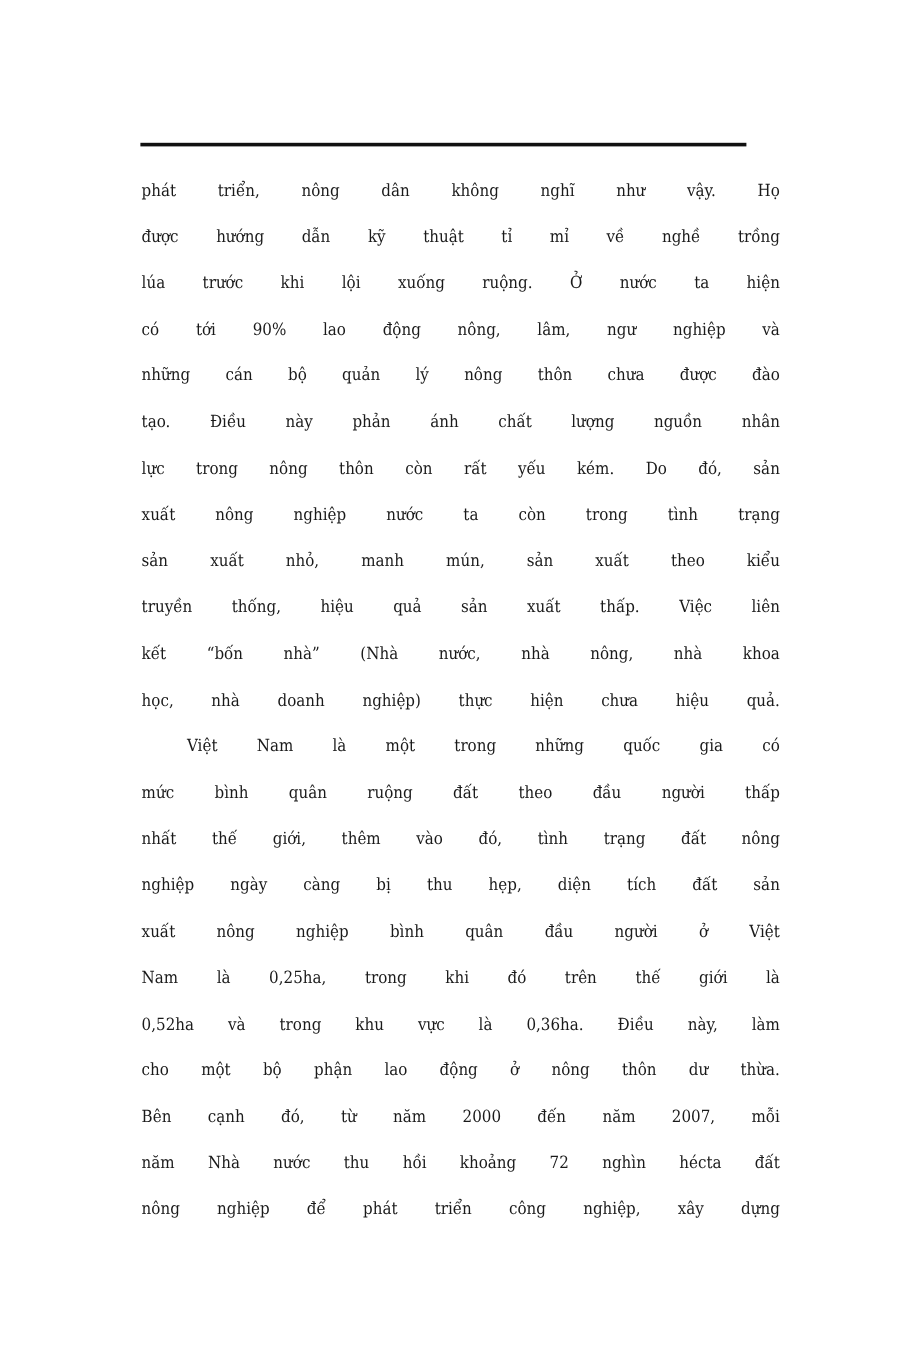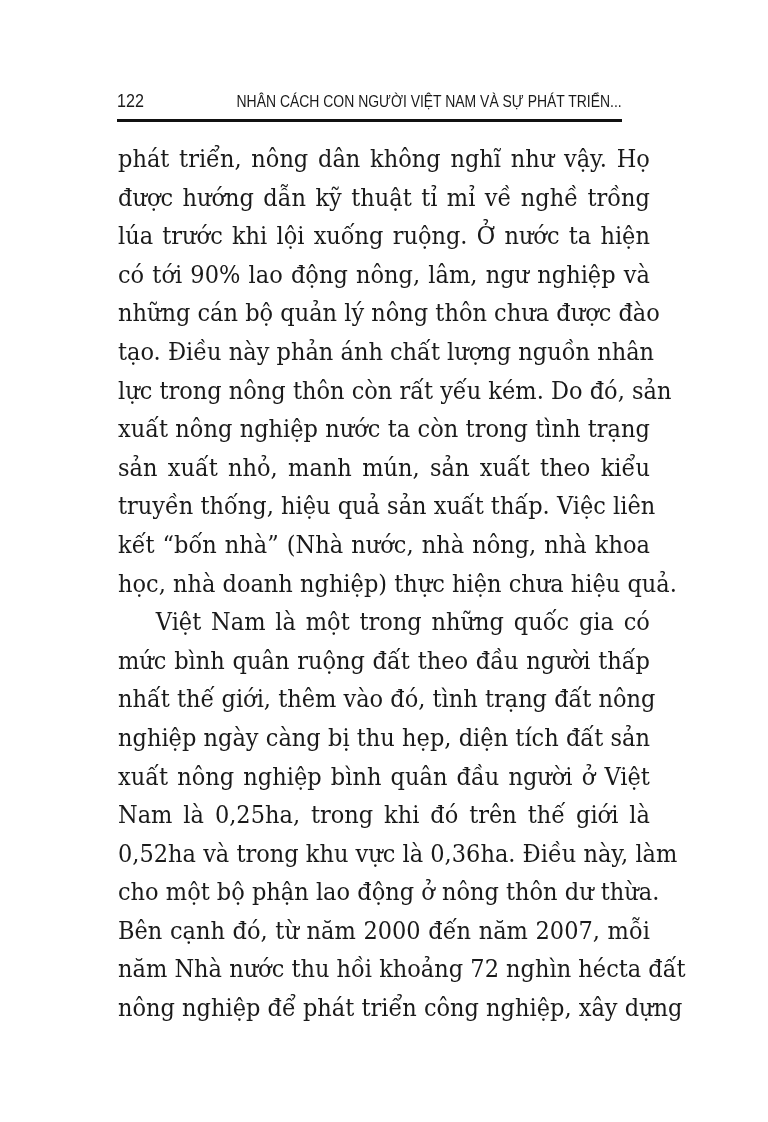--- a/index.html
+++ b/index.html
@@ -15,39 +15,35 @@
     }
     .running-title {
       position: absolute; right: 0; top: 2px; font-size: 17px; white-space: nowrap;
       transform: scaleX(0.82); transform-origin: right top;
     }
     .rule {
       position: absolute; left: 117px; top: 119px; width: 505px; height: 3px; background: #111;
     }
     .body-text {
       position: absolute; left: 118px; top: 140px; width: 532px;
-      font-family: "DejaVu Serif", serif; font-size: 25px; color: #1a1a1a;
+      font-family: "DejaVu Serif", serif; font-size: 14px; color: #1a1a1a;
       line-height: 38.6px;
     }
     .line {
       display: block; height: 38.6px; white-space: nowrap;
       text-align: justify; text-align-last: justify;
       transform: scaleX(0.9); transform-origin: left top; width: 591px;
     }
     .line.last { text-align-last: justify; }
     .line.indent { padding-left: 42px; width: 549px; }
   </style>
 </head>
 <body>
 
 <div class="page">
-  <div class="header">
-    <span class="page-number">122</span>
-    <span class="running-title">NHÂN CÁCH CON NGƯỜI VIỆT NAM VÀ SỰ PHÁT TRIỂN...</span>
-  </div>
   <div class="rule"></div>
 
   <div class="body-text">
     <div>
       <span class="line">phát triển, nông dân không nghĩ như vậy. Họ</span>
       <span class="line">được hướng dẫn kỹ thuật tỉ mỉ về nghề trồng</span>
       <span class="line">lúa trước khi lội xuống ruộng. Ở nước ta hiện</span>
       <span class="line">có tới 90% lao động nông, lâm, ngư nghiệp và</span>
       <span class="line">những cán bộ quản lý nông thôn chưa được đào</span>
       <span class="line">tạo. Điều này phản ánh chất lượng nguồn nhân</span>

